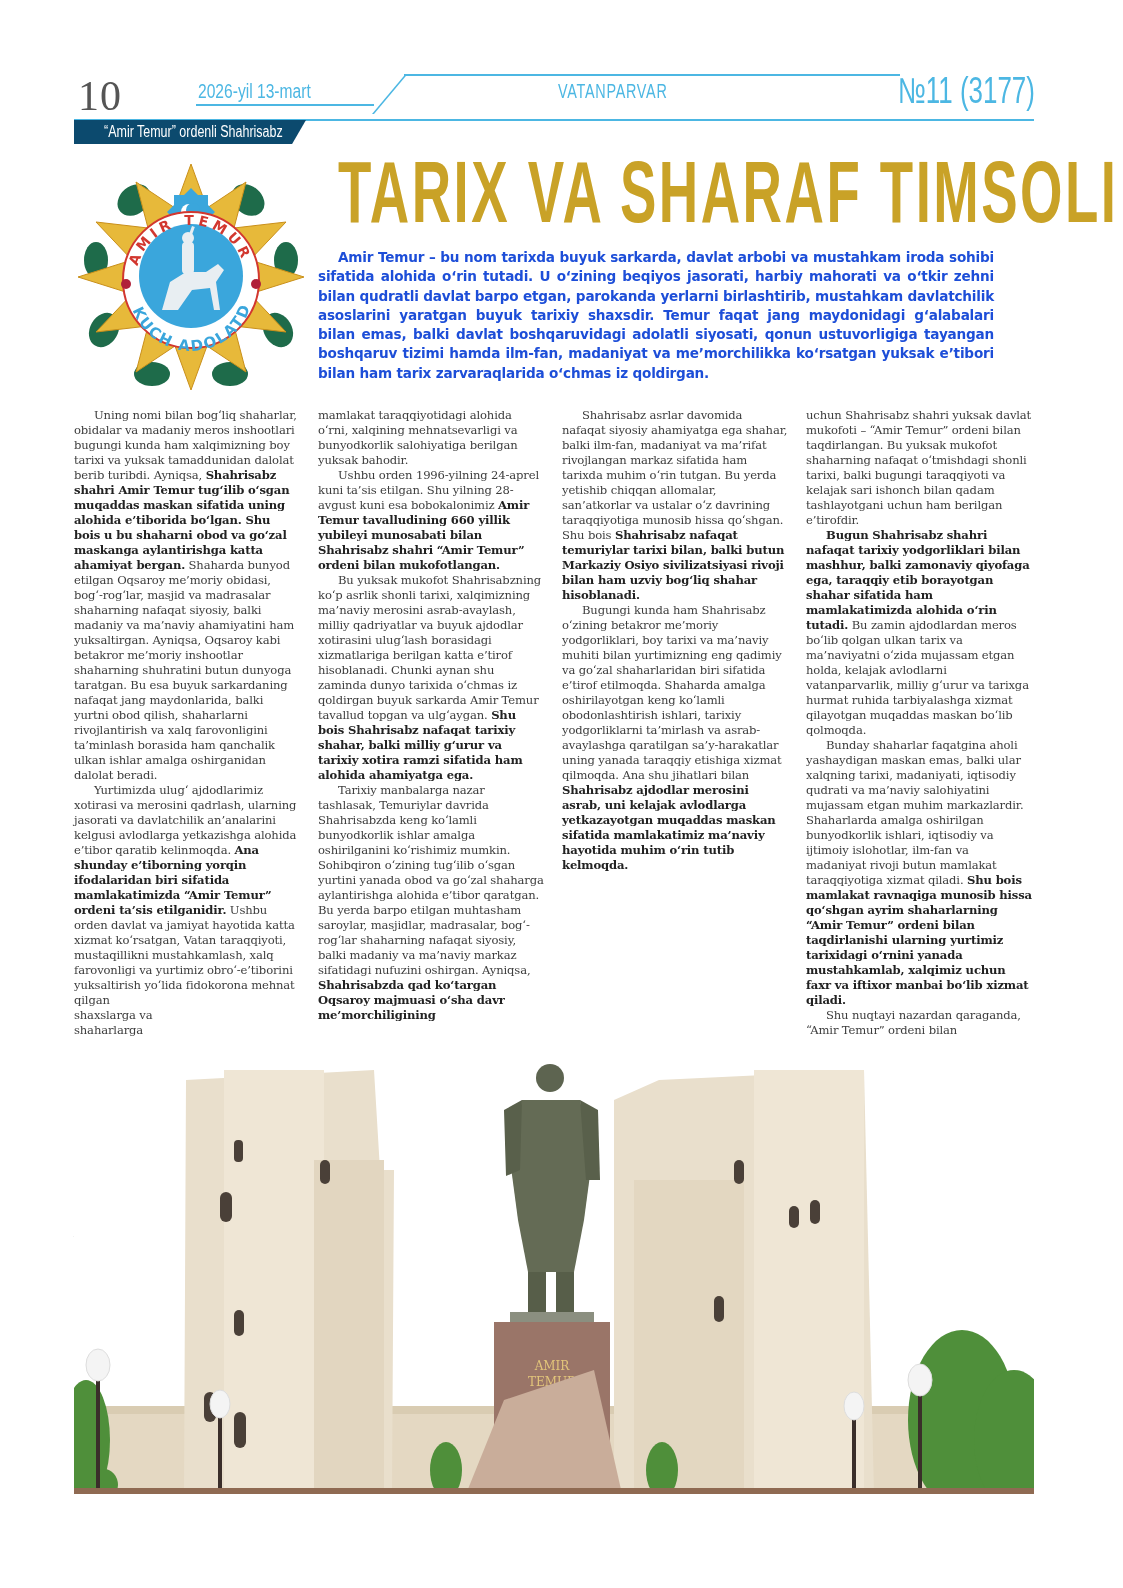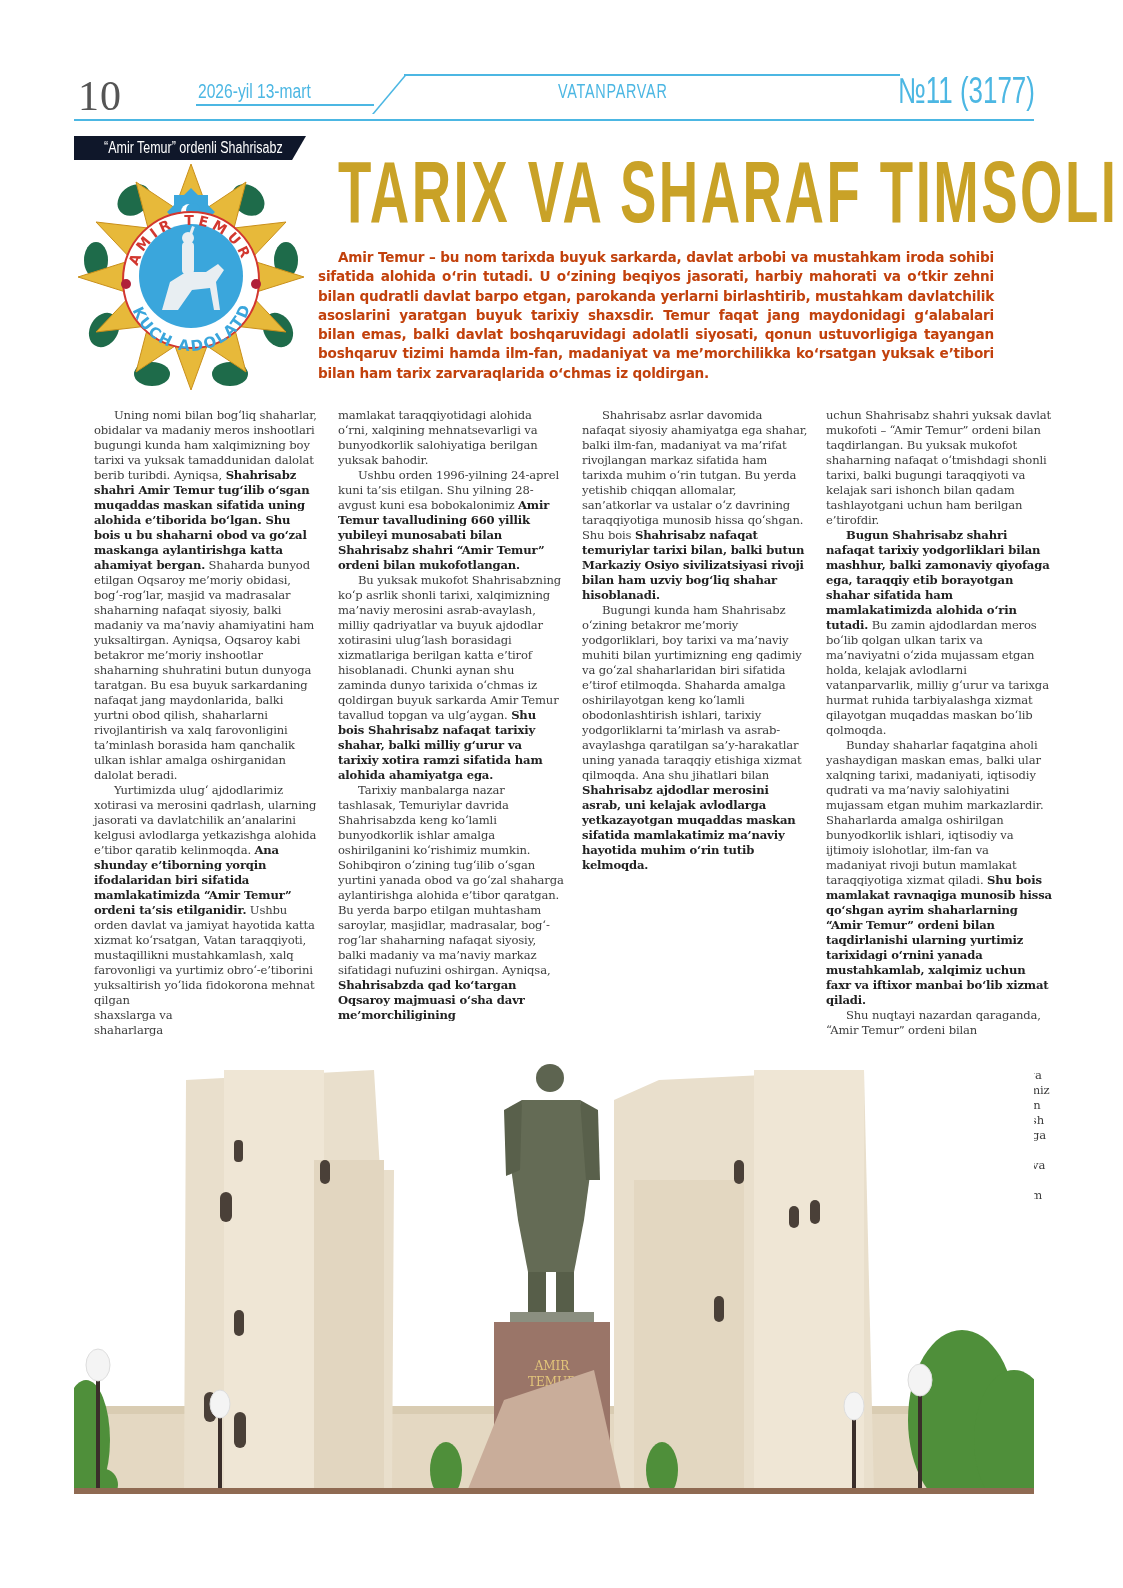--- a/index.html
+++ b/index.html
@@ -13,39 +13,39 @@
           font-size: 20px; color: #4cb7e3; transform: scaleX(0.78); transform-origin: left top; }
   .date-line { position: absolute; left: 196px; top: 104px; width: 178px; height: 2px; background: #4cb7e3; }
   .slant-line { position: absolute; left: 372px; top: 74px; width: 2px; height: 40px; background: #4cb7e3;
                 transform: skewX(-40deg) ; transform-origin: bottom; }
   .top-line { position: absolute; left: 404px; top: 74px; width: 496px; height: 2px; background: #4cb7e3; }
   .paper-name { position: absolute; left: 558px; top: 80px; font-family: "Liberation Sans", sans-serif;
                 font-size: 20px; color: #4cb7e3; transform: scaleX(0.72); transform-origin: left top; letter-spacing: 1px; }
   .issue { position: absolute; left: 898px; top: 70px; font-family: "Liberation Sans", sans-serif;
            font-size: 36px; color: #4cb7e3; transform: scaleX(0.72); transform-origin: left top; }
   .bottom-line { position: absolute; left: 74px; top: 119px; width: 960px; height: 2px; background: #4cb7e3; }
-  .section-tag { position: absolute; left: 74px; top: 136px; width: 232px; height: 24px; background: #0f172a;
+  .section-tag { position: absolute; left: 74px; top: 120px; width: 232px; height: 24px; background: #0c4a6e;
                  clip-path: polygon(0 0, 100% 0, 94% 100%, 0 100%); }
   .section-tag span { position: absolute; left: 30px; top: 3px; font-family: "Liberation Sans", sans-serif;
                       font-size: 16px; color: #ffffff; white-space: nowrap; transform: scaleX(0.78); transform-origin: left top; }
 
   
   .medal { position: absolute; left: 74px; top: 160px; width: 234px; height: 234px; }
 
   
   .title { position: absolute; left: 338px; top: 148px; font-family: "Liberation Sans", sans-serif;
            font-weight: bold; font-size: 88px; color: #c9a227; white-space: nowrap; letter-spacing: 4px;
            transform: scaleX(0.62); transform-origin: left top; line-height: 1; }
   .lead { position: absolute; left: 318px; top: 248px; width: 676px; font-family: "DejaVu Sans", sans-serif;
-          font-weight: bold; font-size: 13.6px; line-height: 19.3px; color: #c2410c; text-align: justify;
+          font-weight: bold; font-size: 13.6px; line-height: 19.3px; color: #1d4ed8; text-align: justify;
           text-indent: 20px; letter-spacing: -0.2px; }
 
   
   .col { position: absolute; top: 408px; width: 226px; font-family: "DejaVu Serif", serif;
-         font-size: 11.6px; line-height: 15px; color: #3c3c3c; letter-spacing: -0.15px; margin-left: 20px; }
+         font-size: 11.6px; line-height: 15px; color: #3c3c3c; letter-spacing: -0.15px; }
   .col p { margin: 0; text-indent: 20px; }
   .col p.noindent { text-indent: 0; }
   .col b { color: #222; }
   #col1 { left: 74px; }
   #col2 { left: 318px; }
   #col3 { left: 562px; }
   #col4 { left: 806px; }
   .narrow { width: 98px; }
   .indent-block { margin-left: 66px; width: 160px; }
 

